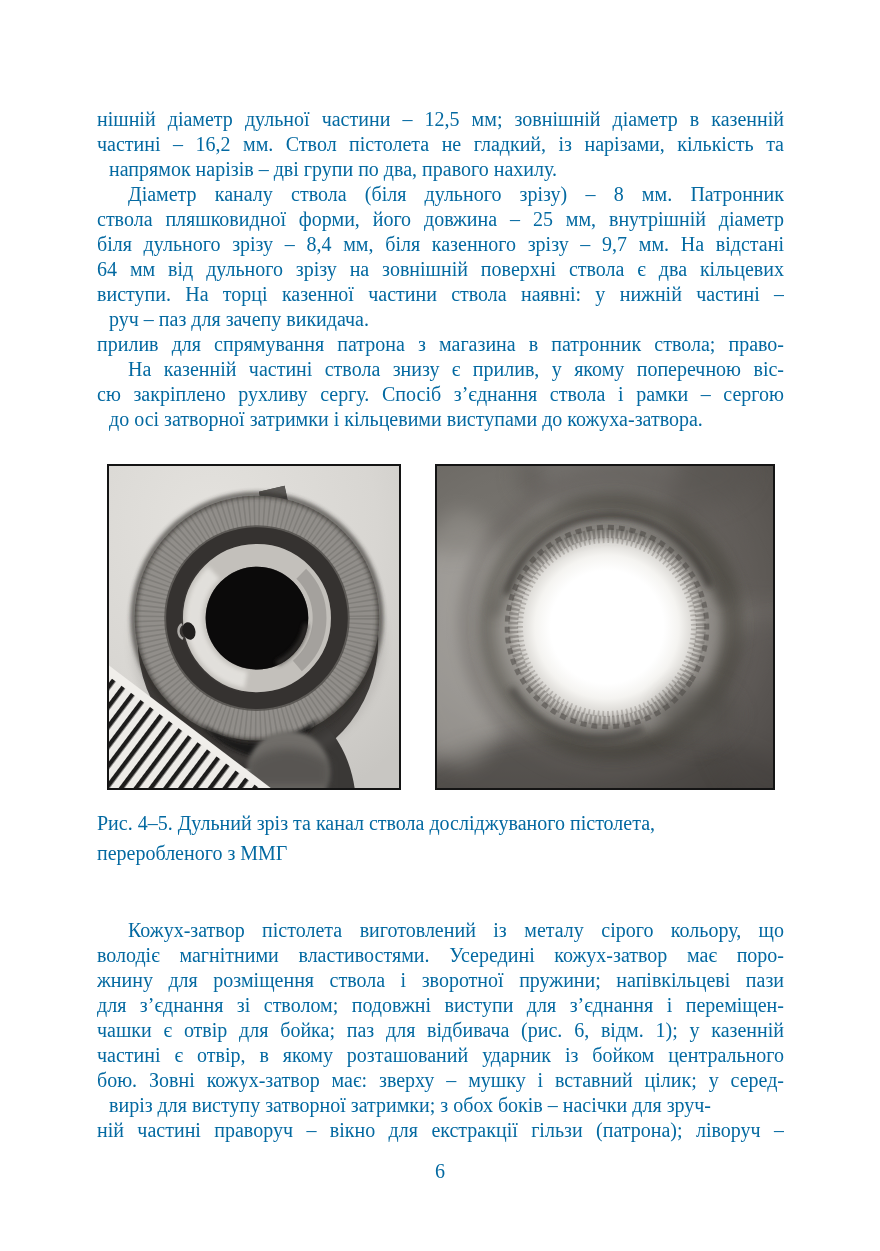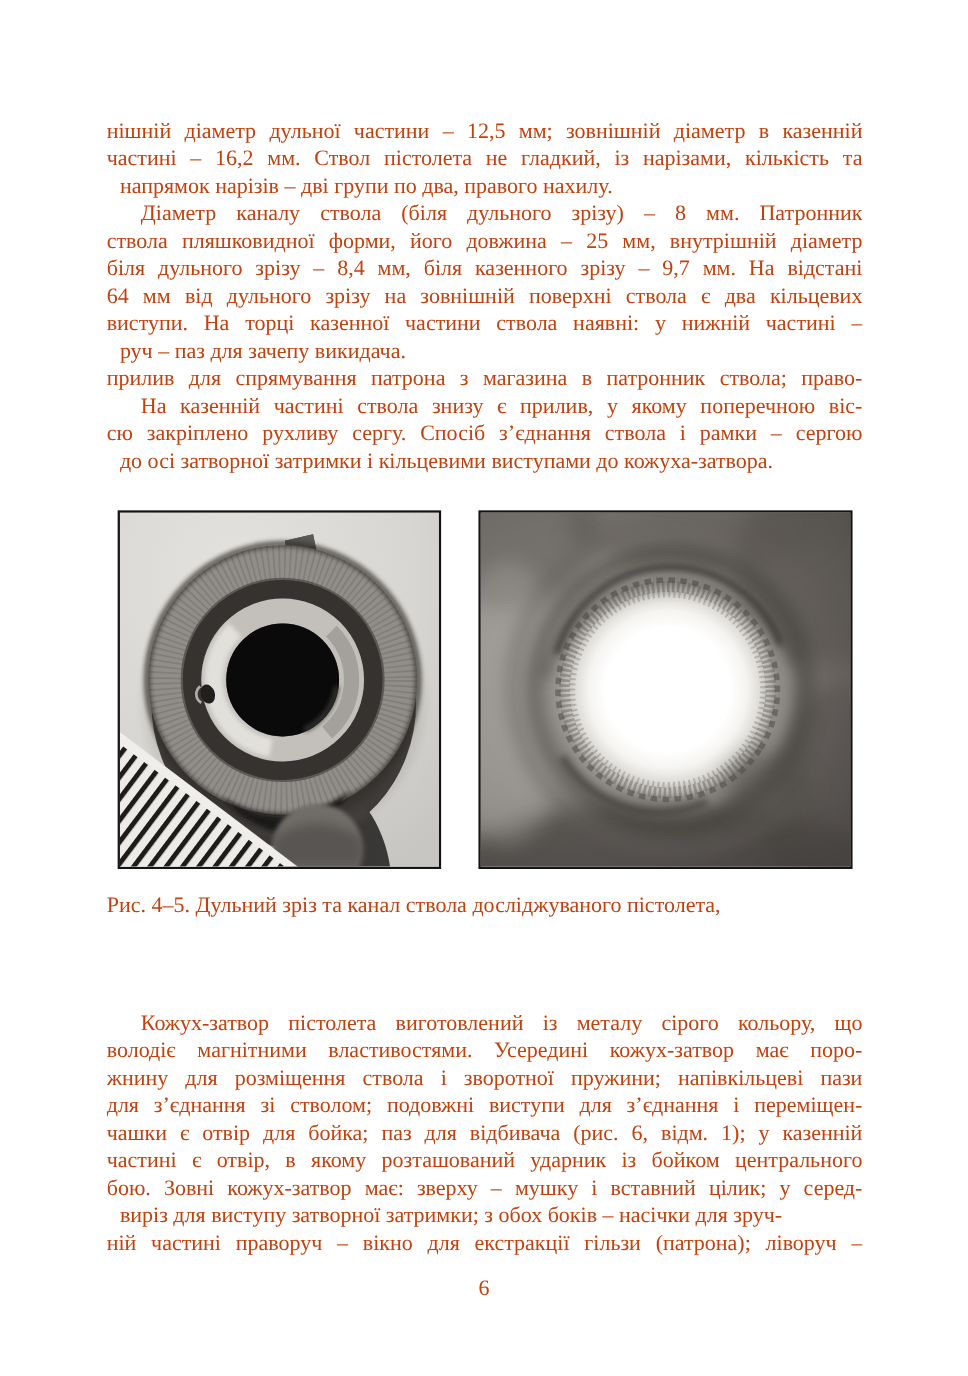--- a/index.html
+++ b/index.html
@@ -1,20 +1,20 @@
 <!DOCTYPE html>
 <html><head>
 <meta charset="utf-8">
 <style>
   html,body { margin:0; padding:0; background:#ffffff; }
   .page {
     position:relative; width:880px; height:1251px;
     background:#ffffff; overflow:hidden;
     font-family:"Liberation Serif","DejaVu Serif",serif;
-    color:#c2410c;
+    color:#0369a1;
   }
   .textblock { position:absolute; left:97px; width:687px; font-size:20px; line-height:25px; }
   #text-top { top:107px; }
   #text-bottom { top:918px; }
   .line { text-align:justify; text-align-last:justify; -moz-text-align-last:justify; height:25px; overflow:hidden; }
   .line.lastline { text-align-last:left;margin-left:12px; -moz-text-align-last:left; }
   .para.indent .line:first-child { text-indent:31px; }
   .photo {
     position:absolute; top:464px; height:326px;
     border:2px solid #141414; box-sizing:border-box;
@@ -164,20 +164,21 @@
         <path d="M 70,130 A 108,108 0 0 1 276,122" fill="none" stroke="#34312e" stroke-width="6" opacity="0.8" filter="url(#rb3)"></path>
         <path d="M 58,152 A 124,124 0 0 1 290,140" fill="none" stroke="#3d3a36" stroke-width="10" opacity="0.4" filter="url(#rb6)"></path>
         <path d="M 75,225 A 104,104 0 0 0 208,266" fill="none" stroke="#3b3835" stroke-width="8" opacity="0.6" filter="url(#rb3)"></path>
         <ellipse cx="264" cy="252" rx="40" ry="30" fill="#4a4643" opacity="0.5" filter="url(#rb10)"></ellipse>
       </g>
     </svg>
   </div>
 
   <div class="caption">
     <div>Рис. 4–5. Дульний зріз та канал ствола досліджуваного пістолета,</div>
+    <div>переробленого з ММГ</div>
   </div>
 
   <div class="textblock" id="text-bottom">
     <div class="para indent">
         <div class="line">Кожух-затвор пістолета виготовлений із металу сірого кольору, що</div>
         <div class="line">володіє магнітними властивостями. Усередині кожух-затвор має поро-</div>
         <div class="line">жнину для розміщення ствола і зворотної пружини; напівкільцеві пази</div>
         <div class="line">для з’єднання зі стволом; подовжні виступи для з’єднання і переміщен-</div>
         <div class="line">чашки є отвір для бойка; паз для відбивача (рис. 6, відм. 1); у казенній</div>
         <div class="line">частині є отвір, в якому розташований ударник із бойком центрального</div>

